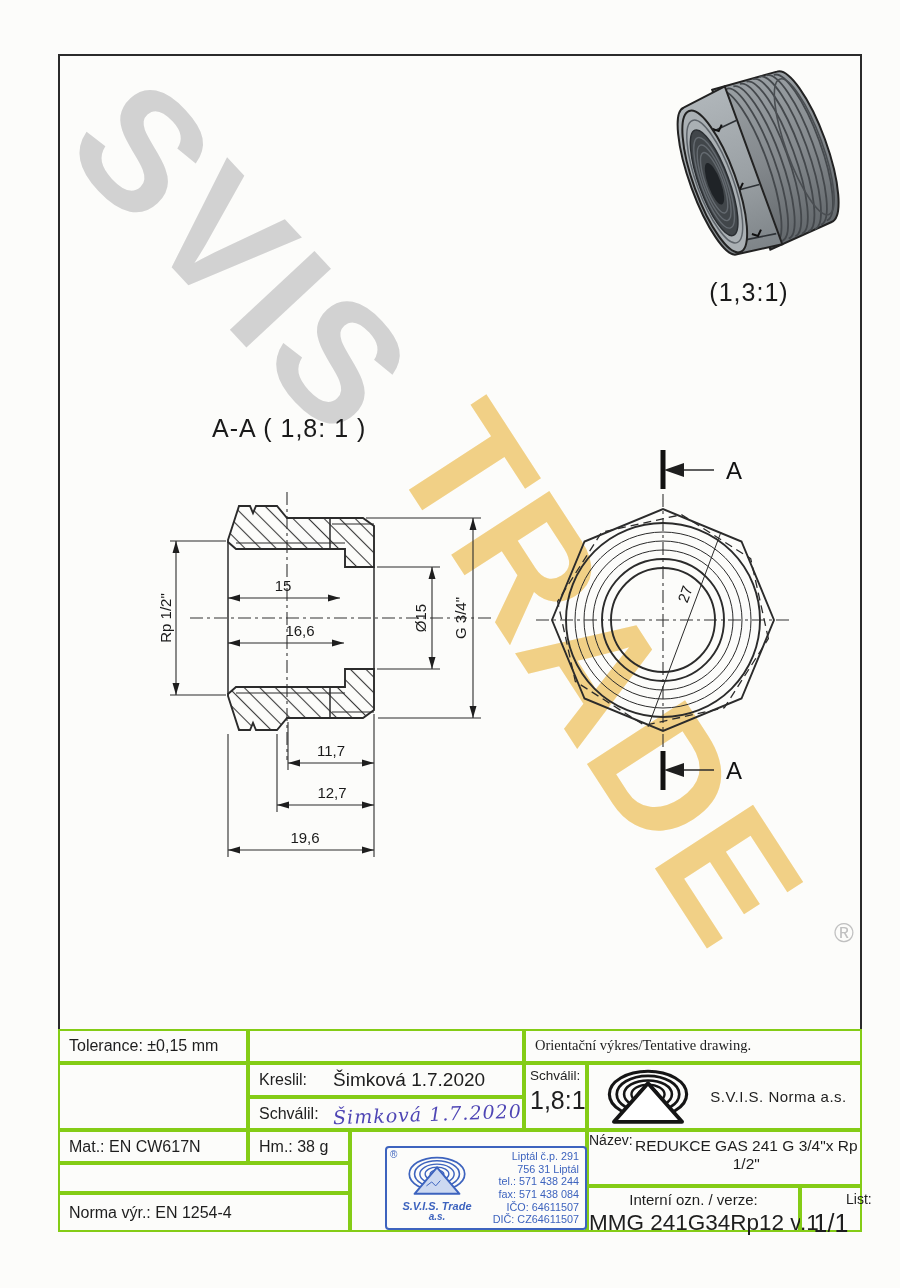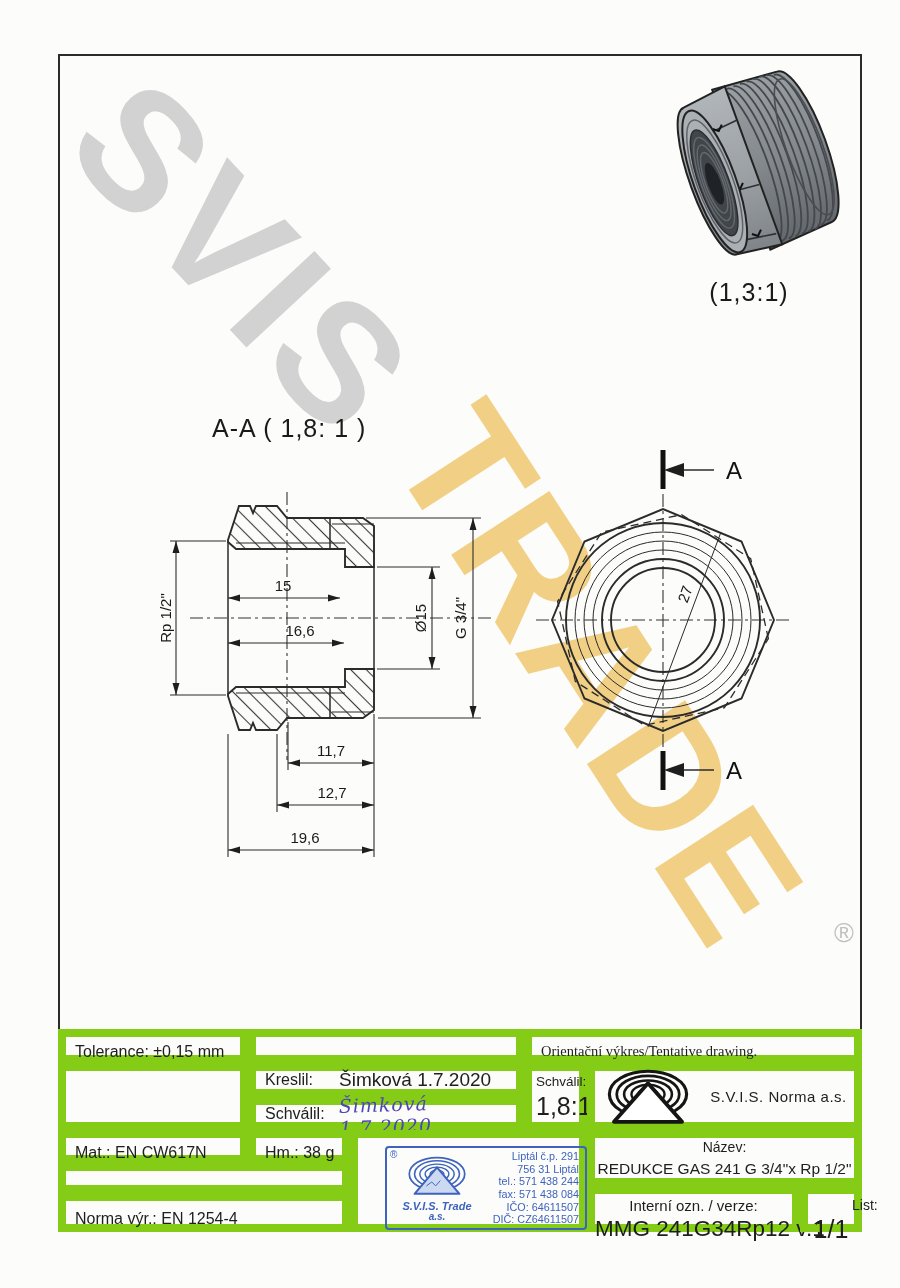--- a/index.html
+++ b/index.html
@@ -23,33 +23,33 @@
   .cl{stroke:#333;stroke-width:1.1;fill:none;stroke-dasharray:13 4 3 4;}
   .dashed{stroke:#2b2b2b;stroke-width:1.3;fill:none;stroke-dasharray:8 5;}
   .dim{stroke:#2b2b2b;stroke-width:1.1;fill:none;}
   .thick{stroke:#111;stroke-width:5;fill:none;}
   .arrow{fill:#1e1e1e;stroke:none;}
   .dimtxt{font:15px "Liberation Sans",sans-serif;fill:#1a1a1a;}
   .biglbl{font:25px "Liberation Sans",sans-serif;fill:#1a1a1a;letter-spacing:1px;}
   .cutlbl{font:24px "Liberation Sans",sans-serif;fill:#111;}
   .hatched{fill:url(#hatch);stroke:#2b2b2b;stroke-width:1.9;stroke-linejoin:miter;}
   
-  .tb-cell{position:absolute;border:8px solid #84cc16;box-sizing:border-box;background:transparent;}
+  .tb-cell{position:absolute;border:2px solid #84cc16;box-sizing:border-box;background:transparent;}
   .tb-text{font-size:16px;padding:6px 0 0 9px;}
   .lbl-sm{font-size:13.5px;}
   .kv{display:flex;align-items:center;height:100%;padding-left:9px;box-sizing:border-box;}
   .kv .k{font-size:16px;text-align:center;}
   .kv .v{font-size:19px;margin-left:26px;}
   .sig{font-family:"DejaVu Serif",serif;font-style:italic;font-size:19px;color:#4f46b5;
        margin-left:14px;transform:rotate(-2deg);letter-spacing:1px;}
   .meritko{display:flex;flex-direction:column;height:100%;box-sizing:border-box;padding:3px 4px;}
   .meritko .val{font-size:25px;text-align:center;margin-top:3px;}
   .logocell{display:flex;align-items:center;justify-content:center;gap:16px;height:100%;}
   .logocell .cname{font-size:15px;letter-spacing:.5px;}
-  .nazev{display:flex;flex-direction:column;justify-content:flex-end;height:100%;}
+  .nazev{display:flex;flex-direction:row;justify-content:flex-end;height:100%;}
   .nazev .nl{font-size:14px;text-align:center;}
   .nazev .nv{font-size:15.5px;text-align:center;margin-top:5px;}
   .interni{display:flex;flex-direction:column;height:100%;box-sizing:border-box;padding-top:3px;}
   .interni .il{font-size:15px;text-align:center;}
   .interni .iv{font-size:22.5px;text-align:center;margin-top:2px;white-space:nowrap;}
   .list{display:flex;flex-direction:column;height:100%;box-sizing:border-box;padding-top:3px;}
   .list .ll{font-size:14px;text-align:center;padding-left:44px;}
   .list .lv{font-size:25px;text-align:center;margin-top:2px;}
   
   .stamp{position:absolute;left:385px;top:1146px;width:202px;height:84px;

